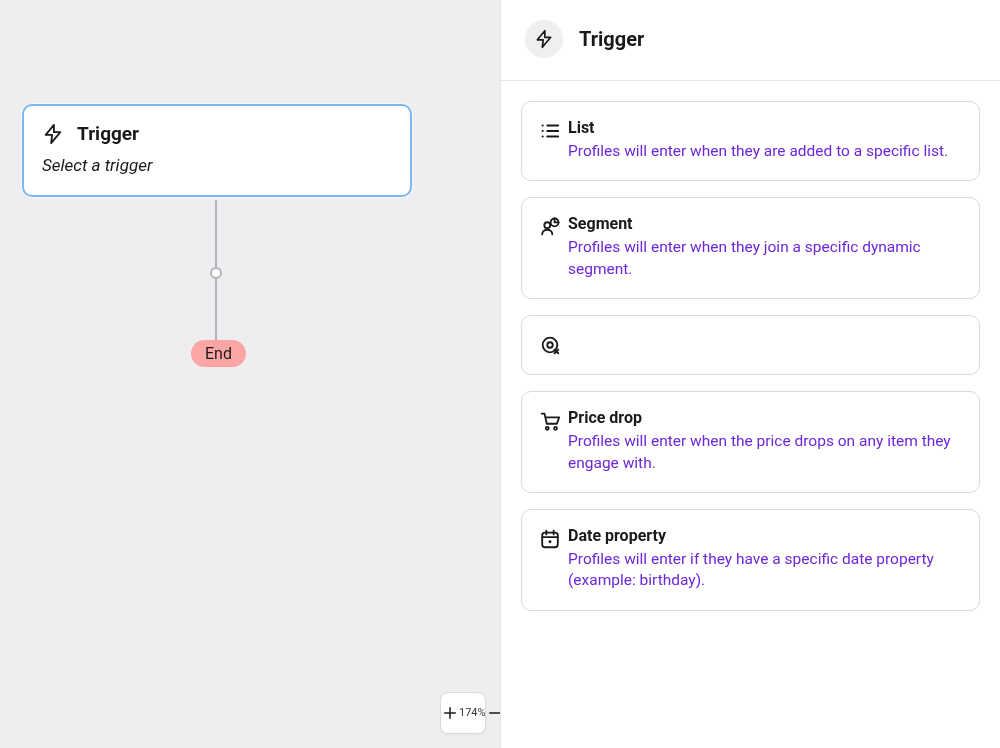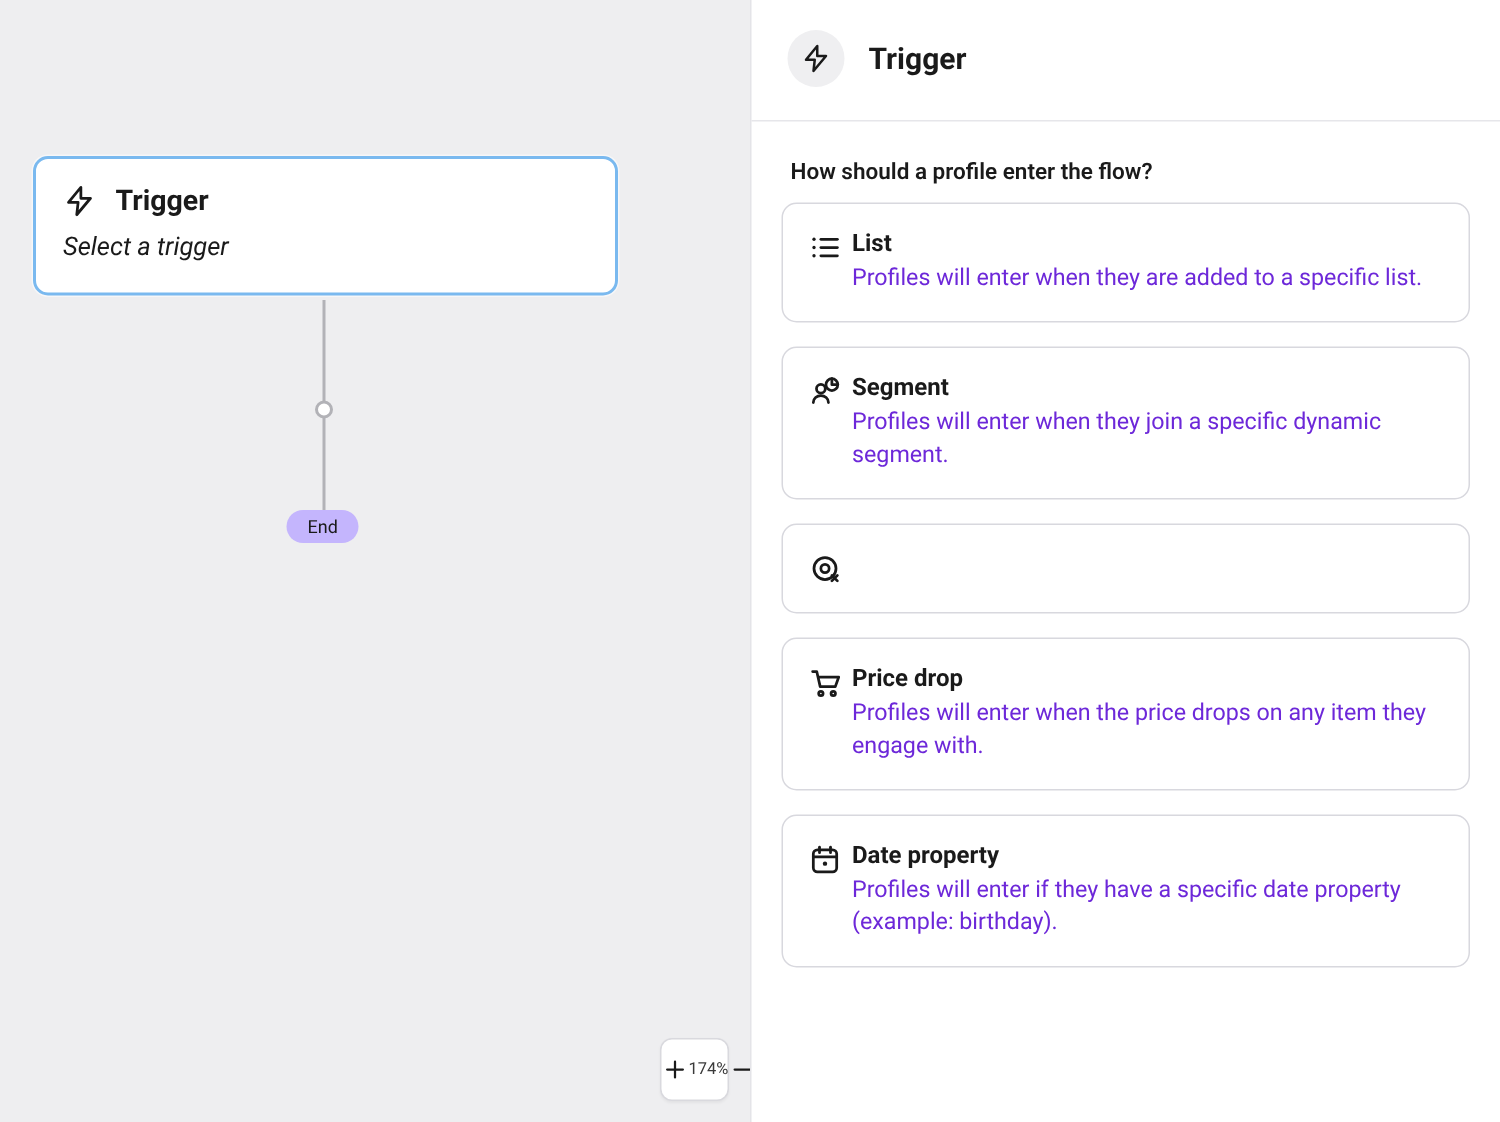--- a/index.html
+++ b/index.html
@@ -61,25 +61,25 @@
     width: 12px;
     height: 12px;
     background: #fff;
     border: 2px solid #b2b2b7;
     border-radius: 50%;
   }
   .end-pill {
     position: absolute;
     left: 191px;
     top: 340px;
-    background: #c4b5fd;
+    background: #fca5a5;
     color: #1a1a1a;
     border-radius: 20px;
     padding: 4px 14px;
-    font-size: 12px;
+    font-size: 16px;
   }
 
   
   .zoom-box {
     position: absolute;
     right: 14px;
     bottom: 14px;
     width: 46px;
     background: #fff;
     border: 1px solid #d9d9de;
@@ -213,21 +213,20 @@
   <div class="panel">
     <div class="panel-header">
       <span class="badge">
         <svg viewBox="0 0 24 24" fill="none" stroke="#1a1a1a" stroke-width="2" stroke-linejoin="round" stroke-linecap="round">
             <polygon points="13 2 4 13 11 13 10 22 20 10 13 10 13 2"></polygon>
           </svg>
       </span>
       <span class="panel-header-title">Trigger</span>
     </div>
     <div class="panel-body">
-      <div class="panel-subtitle">How should a profile enter the flow?</div>
 
       <div class="option-card">
         <span class="opt-icon">
           <svg viewBox="0 0 24 24" fill="none" stroke="#1a1a1a" stroke-width="2" stroke-linecap="round">
               <circle cx="4" cy="6" r="1.2" fill="#1a1a1a" stroke="none"></circle>
               <circle cx="4" cy="12" r="1.2" fill="#1a1a1a" stroke="none"></circle>
               <circle cx="4" cy="18" r="1.2" fill="#1a1a1a" stroke="none"></circle>
               <line x1="9" y1="6" x2="21" y2="6"></line>
               <line x1="9" y1="12" x2="21" y2="12"></line>
               <line x1="9" y1="18" x2="21" y2="18"></line>

